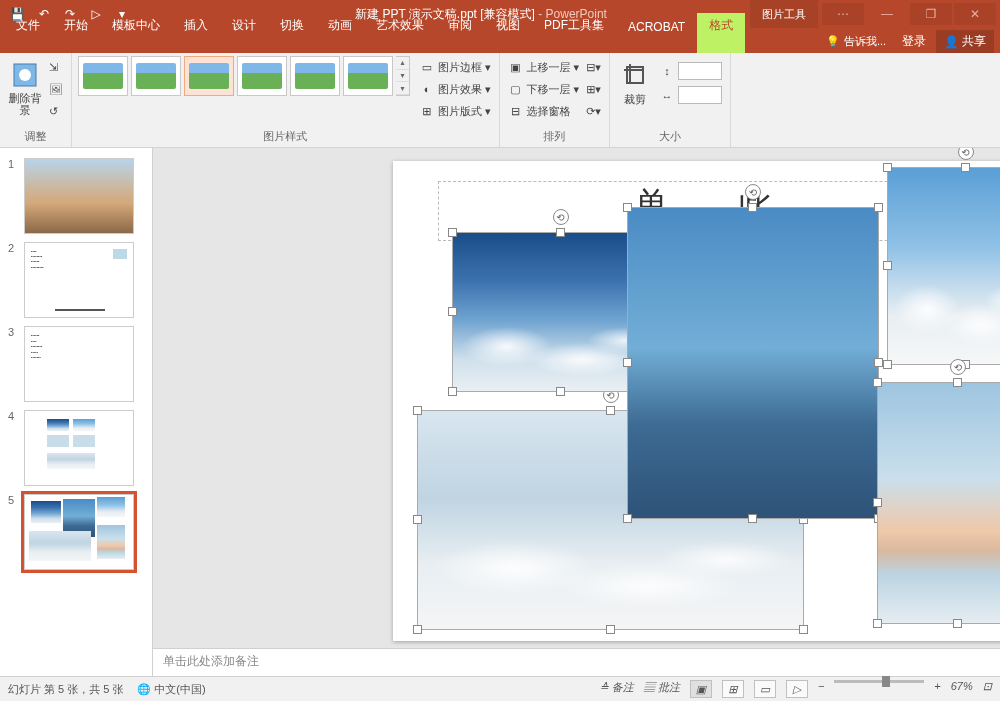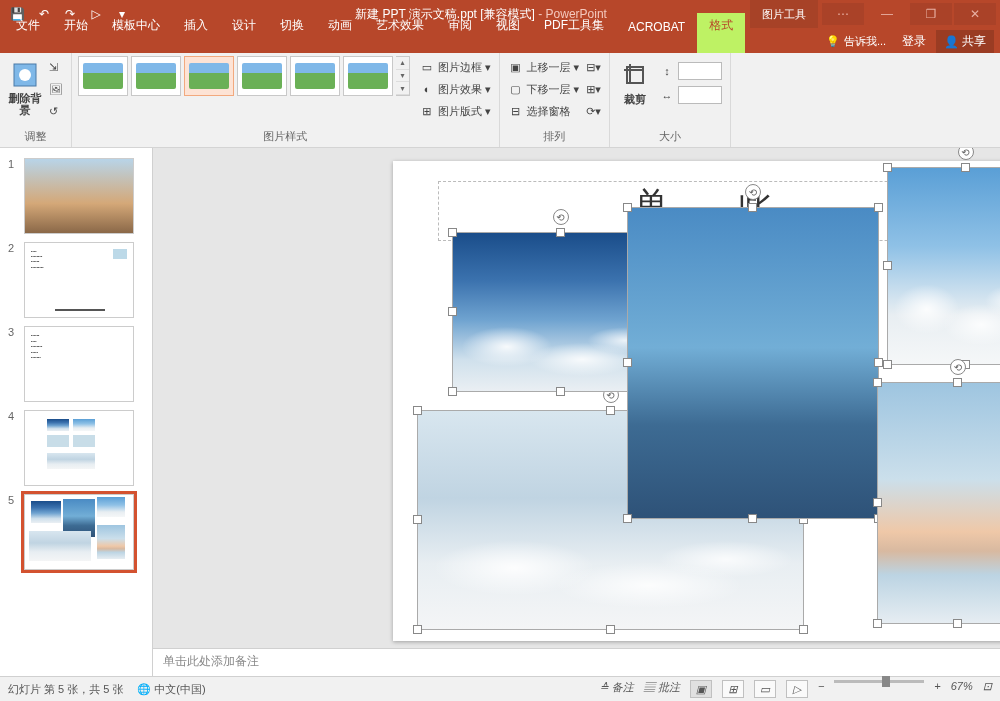--- a/index.html
+++ b/index.html
@@ -24,21 +24,21 @@
 .tab-right { margin-left: auto; display: flex; align-items: center; gap: 4px; padding-right: 6px; }
 .tell-me { display: flex; align-items: center; gap: 4px; padding: 2px 6px; font-size: 11px; }
 .signin { padding: 2px 6px; font-size: 12px; }
 .share { background: #9a3c23; padding: 3px 8px; font-size: 12px; display: flex; align-items: center; gap: 3px; }
 
 
 .ribbon { height: 95px; background: #f1f1f1; border-bottom: 1px solid #d4d4d4; display: flex; font-size: 11px; color: #444; }
 .group { border-right: 1px solid #d9d9d9; padding: 3px 6px 0; display: flex; flex-direction: column; }
 .group-body { flex: 1; display: flex; align-items: flex-start; gap: 3px; }
 .group-label { text-align: center; font-size: 11px; color: #666; padding: 2px 0 3px; }
-.big-btn { display: flex; flex-direction: column; align-items: center; justify-content: center; width: 38px; padding-top: 4px; gap: 2px; font-weight: bold; }
+.big-btn { display: flex; flex-direction: column; align-items: center; justify-content: center; width: 38px; padding-top: 4px; gap: 2px; }
 .big-btn-icon { width: 30px; height: 30px; display: flex; align-items: center; justify-content: center; }
 .btn-row { display: flex; align-items: center; height: 22px; gap: 3px; padding: 0 2px; white-space: nowrap; }
 .mini-icon { width: 16px; height: 16px; display: inline-flex; align-items: center; justify-content: center; }
 .gallery { display: flex; gap: 3px; align-items: center; }
 .gallery-item { width: 50px; height: 40px; background: #fff; border: 1px solid #c8c8c8; display: flex; align-items: center; justify-content: center; position: relative; }
 .gallery-item.selected { border: 1px solid #f2a97e; background: #fde3d5; }
 .gallery-thumb { width: 40px; height: 26px; background: linear-gradient(#7fb8e8 40%, #6ab056 40%); border-radius: 2px; }
 .gallery-more { width: 14px; height: 40px; border: 1px solid #c8c8c8; border-left: none; display: flex; flex-direction: column; }
 .gallery-more div { flex: 1; display: flex; align-items: center; justify-content: center; font-size: 8px; color: #666; border-bottom: 1px solid #ddd; }
 

